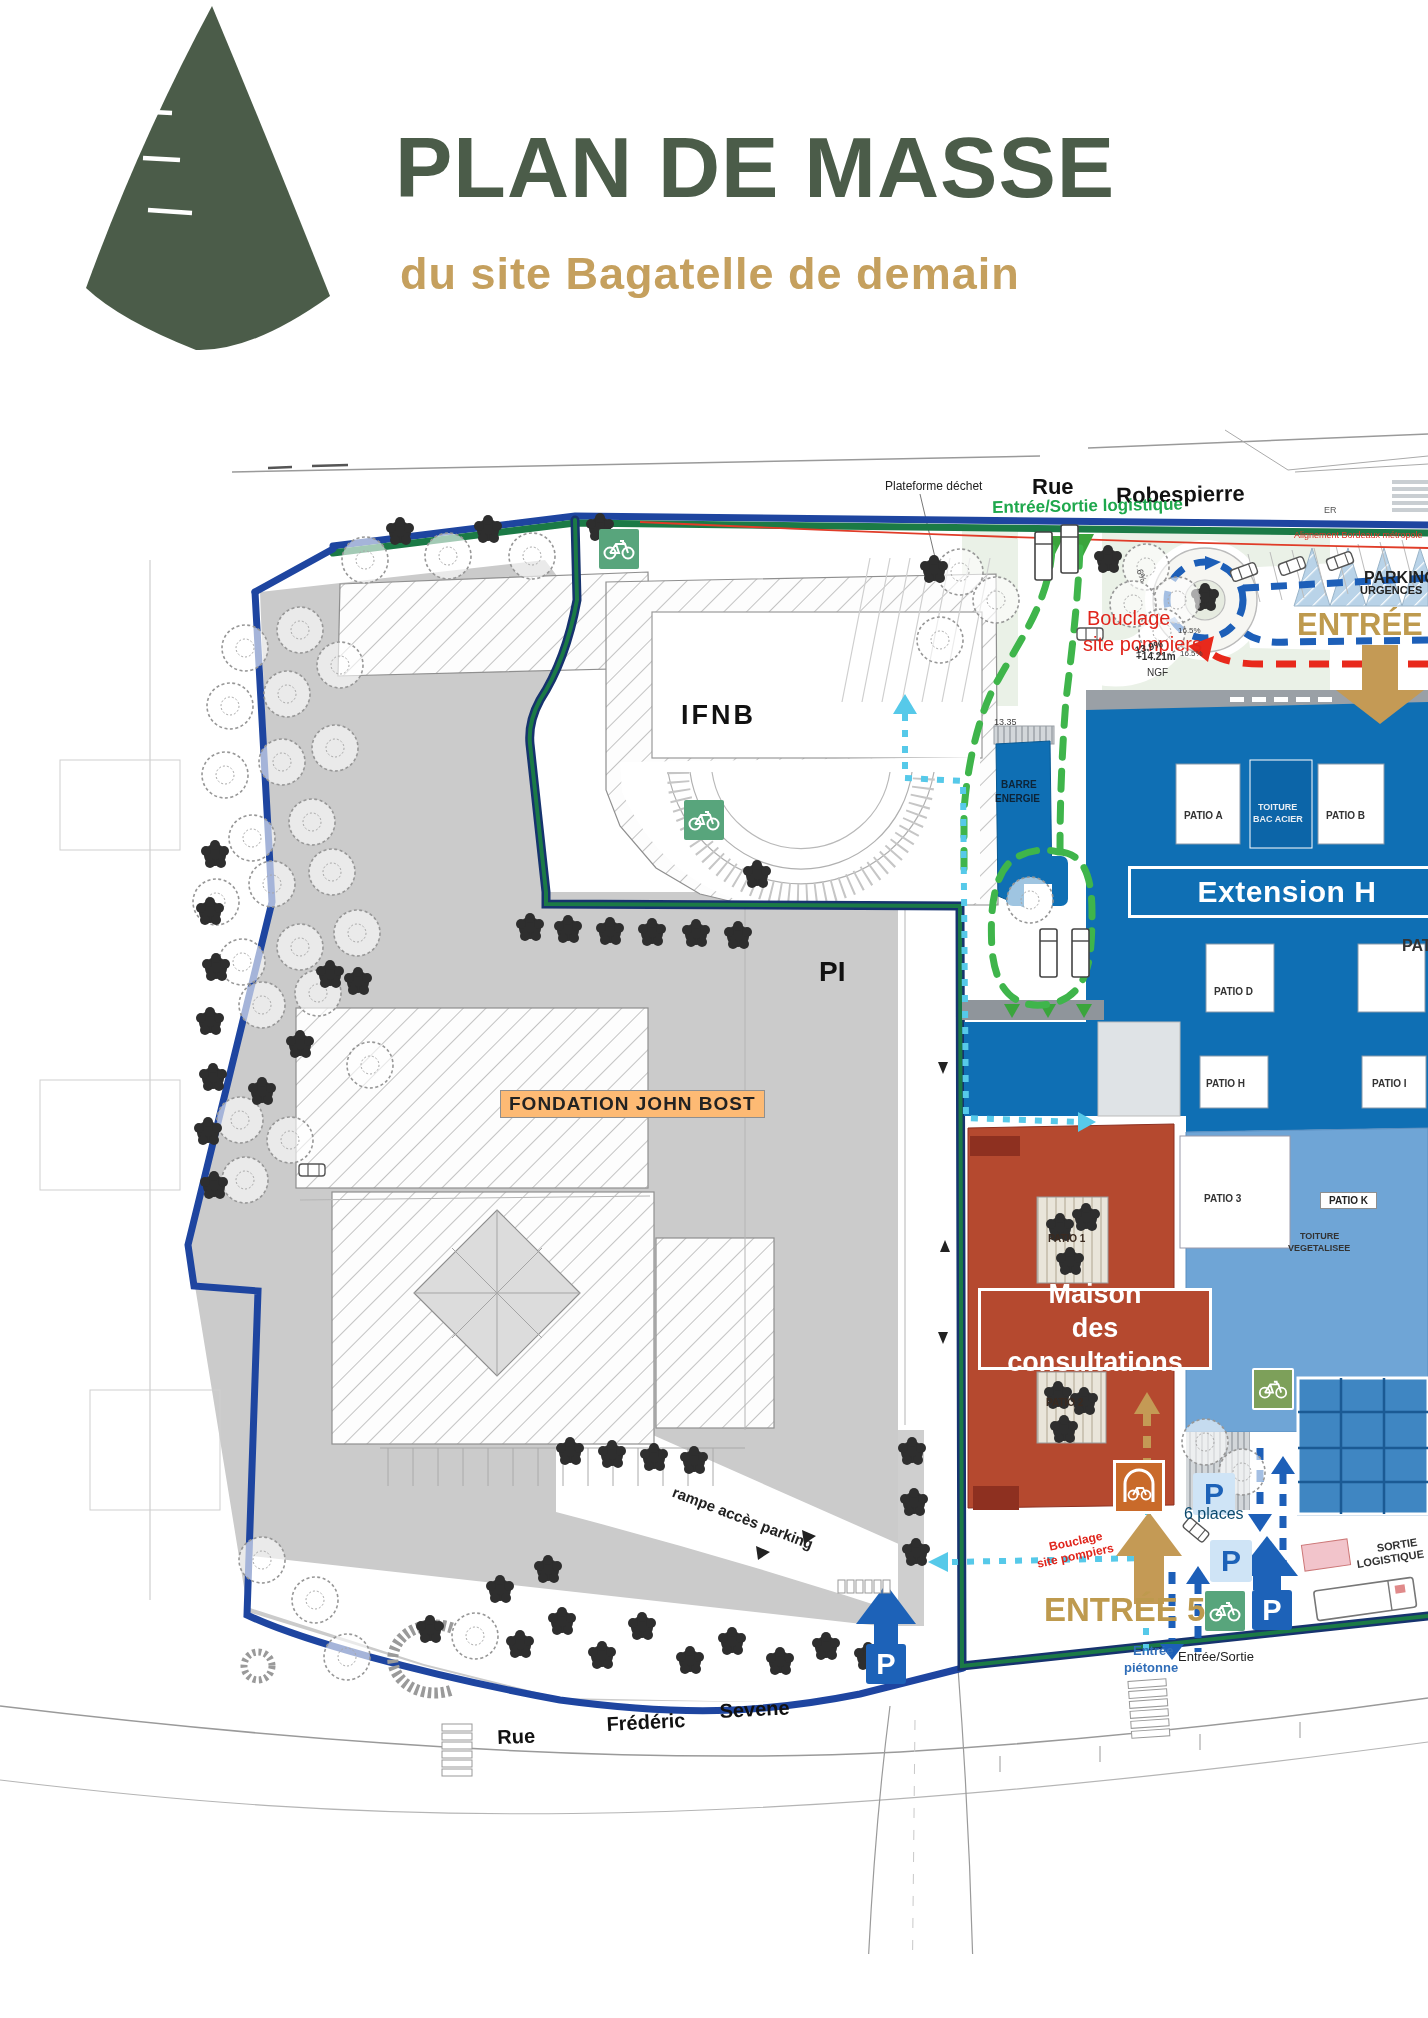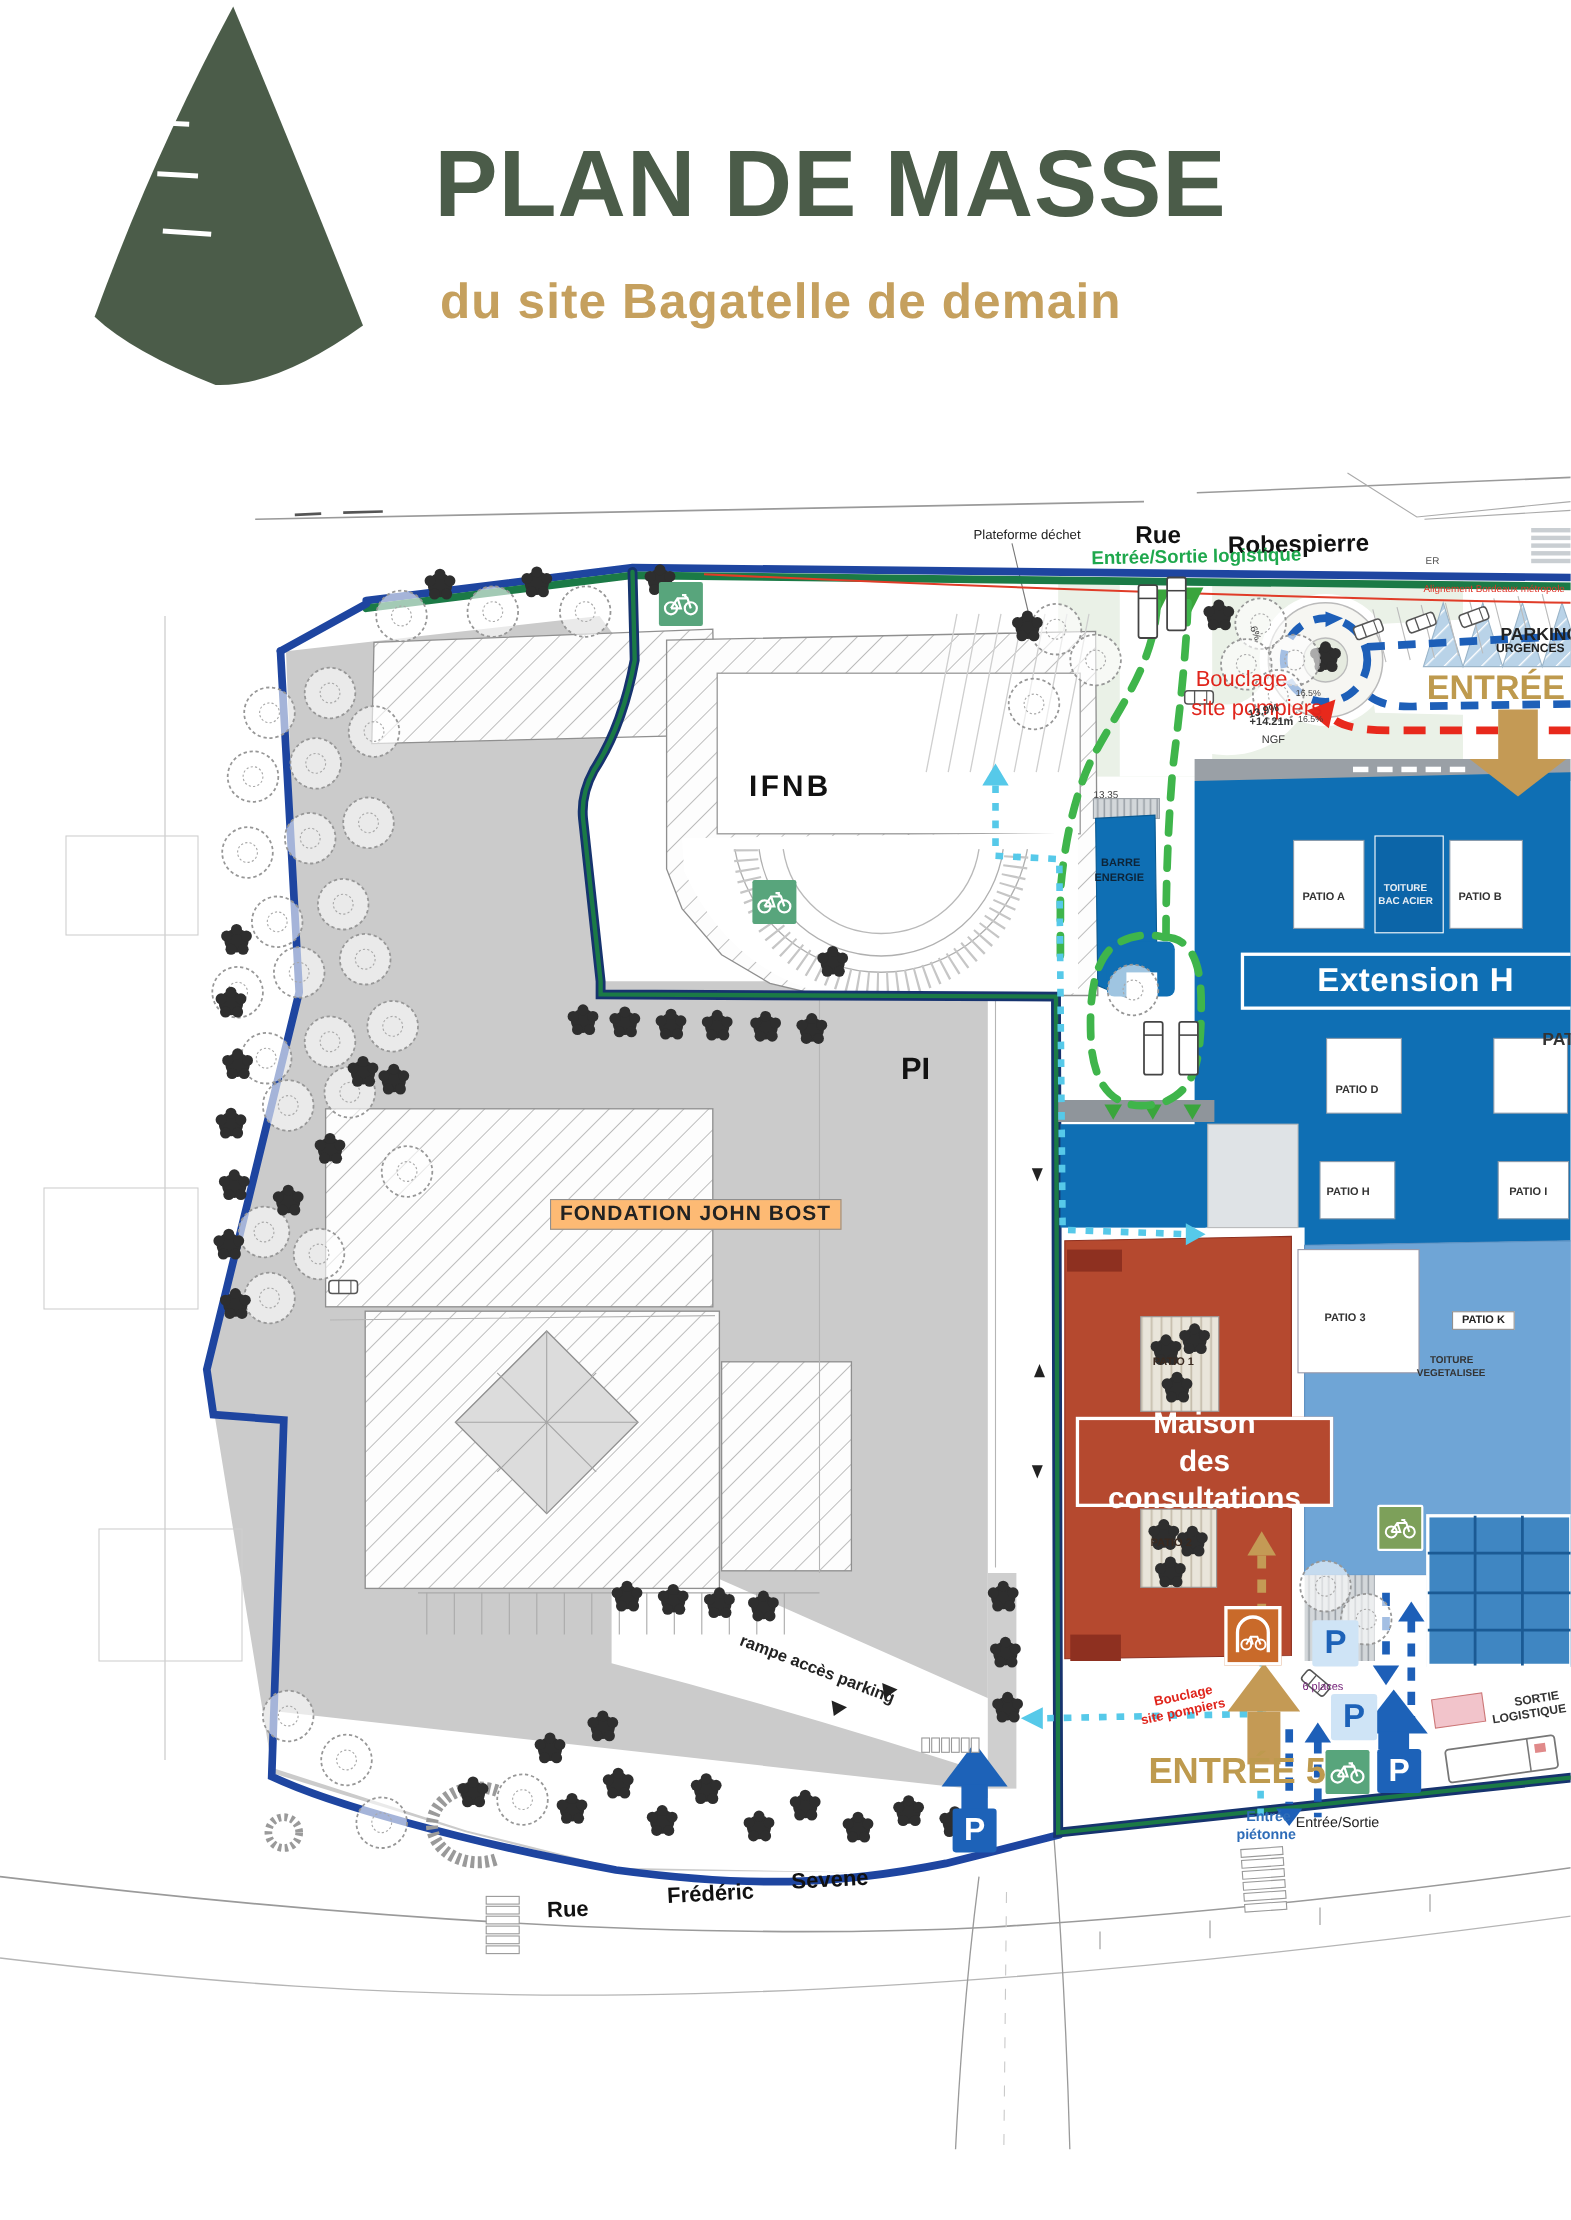--- a/index.html
+++ b/index.html
@@ -518,21 +518,21 @@
           <circle cx="26" cy="27" r="4.5"></circle>
     <path d="M13,27 L17,20 L23,20 L26,27 M17,20 L19,27"></path>
         </g>
   </svg>
 </div>
 
 <div id="label-layer">
       <div class="lbl" style="left: 885px; top: 480px; font-size: 12px; color: rgb(34, 34, 34); font-weight: 400;">Plateforme déchet</div>
       <div class="lbl" style="left: 1032px; top: 475px; font-size: 22px; color: rgb(17, 17, 17); font-weight: 700;">Rue</div>
       <div class="lbl" style="left: 1116px; top: 484px; font-size: 22px; color: rgb(17, 17, 17); font-weight: 700; transform: rotate(-1deg);">Robespierre</div>
-      <div class="lbl" style="left: 1296px; top: 506px; font-size: 9px; color: rgb(85, 85, 85); font-weight: 400;">ER</div>
+      <div class="lbl" style="left: 1324px; top: 506px; font-size: 9px; color: rgb(85, 85, 85); font-weight: 400;">ER</div>
       <div class="lbl" style="left: 992px; top: 499px; font-size: 17px; color: rgb(31, 168, 77); font-weight: 700; transform: rotate(-1deg);">Entrée/Sortie logistique</div>
       <div class="lbl" style="left: 1294px; top: 531px; font-size: 9px; color: rgb(224, 52, 40); font-weight: 400;">Alignement Bordeaux métropole</div>
       <div class="lbl" style="left: 1087px; top: 608px; font-size: 20px; color: rgb(224, 37, 28); font-weight: 400;">Bouclage</div>
       <div class="lbl" style="left: 1083px; top: 634px; font-size: 20px; color: rgb(224, 37, 28); font-weight: 400;">site pompiers</div>
       <div class="lbl" style="left: 1136px; top: 652px; font-size: 10px; color: rgb(51, 51, 51); font-weight: 700;">+14.21m</div>
       <div class="lbl" style="left: 1147px; top: 668px; font-size: 10px; color: rgb(51, 51, 51); font-weight: 400;">NGF</div>
       <div class="lbl" style="left: 1143px; top: 568px; font-size: 9px; color: rgb(68, 68, 68); font-weight: 400; transform: rotate(70deg);">6%</div>
       <div class="lbl" style="left: 1178px; top: 627px; font-size: 8px; color: rgb(68, 68, 68); font-weight: 400;">16.5%</div>
       <div class="lbl" style="left: 1134px; top: 646px; font-size: 10px; color: rgb(51, 51, 51); font-weight: 600; transform: rotate(-14deg);">13.9%</div>
       <div class="lbl" style="left: 1180px; top: 650px; font-size: 8px; color: rgb(68, 68, 68); font-weight: 400;">16.5%</div>
@@ -550,21 +550,21 @@
       <div class="lbl" style="left: 1366px; top: 937px; font-size: 16px; color: rgb(51, 51, 51); font-weight: 600; margin-left: 36px;">PATIO E</div>
       <div class="lbl" style="left: 1206px; top: 1079px; font-size: 10px; color: rgb(51, 51, 51); font-weight: 600;">PATIO H</div>
       <div class="lbl" style="left: 1372px; top: 1079px; font-size: 10px; color: rgb(51, 51, 51); font-weight: 600;">PATIO I</div>
       <div class="lbl" style="left: 819px; top: 957px; font-size: 28px; color: rgb(17, 17, 17); font-weight: 700;">PI</div>
       <div class="lbl" style="left: 994px; top: 718px; font-size: 9px; color: rgb(68, 68, 68); font-weight: 400;">13.35</div>
       <div class="lbl" style="left: 1204px; top: 1194px; font-size: 10px; color: rgb(51, 51, 51); font-weight: 600;">PATIO 3</div>
       <div class="lbl" style="left: 1300px; top: 1232px; font-size: 9px; color: rgb(51, 51, 51); font-weight: 600;">TOITURE</div>
       <div class="lbl" style="left: 1288px; top: 1244px; font-size: 9px; color: rgb(51, 51, 51); font-weight: 600;">VEGETALISEE</div>
       <div class="lbl" style="left: 1048px; top: 1234px; font-size: 10px; color: rgb(58, 42, 32); font-weight: 600;">PATIO 1</div>
       <div class="lbl" style="left: 1046px; top: 1398px; font-size: 10px; color: rgb(58, 42, 32); font-weight: 600;">PATIO 2</div>
-      <div class="lbl" style="left: 1184px; top: 1505px; font-size: 10px; color: #701a75; font-weight: 400; margin-top: 24px;">6 places</div>
+      <div class="lbl" style="left: 1184px; top: 1505px; font-size: 16px; color: #0c4a6e; font-weight: 400;">6 places</div>
       <div class="lbl" style="left: 1048px; top: 1541px; font-size: 12px; color: rgb(224, 37, 28); font-weight: 600; transform: rotate(-12deg);">Bouclage</div>
       <div class="lbl" style="left: 1036px; top: 1558px; font-size: 12px; color: rgb(224, 37, 28); font-weight: 600; transform: rotate(-12deg);">site pompiers</div>
       <div class="lbl" style="left: 1044px; top: 1592px; font-size: 33px; color: rgb(190, 154, 78); font-weight: 800; text-align: right;">ENTRÉE 5</div>
       <div class="lbl" style="left: 1133px; top: 1644px; font-size: 13px; color: rgb(47, 109, 184); font-weight: 600;">Entrée</div>
       <div class="lbl" style="left: 1124px; top: 1661px; font-size: 13px; color: rgb(47, 109, 184); font-weight: 600;">piétonne</div>
       <div class="lbl" style="left: 1178px; top: 1650px; font-size: 13px; color: rgb(34, 34, 34); font-weight: 400;">Entrée/Sortie</div>
       <div class="lbl" style="left: 1376px; top: 1543px; font-size: 11px; color: rgb(51, 51, 51); font-weight: 600; transform: rotate(-9deg);">SORTIE</div>
       <div class="lbl" style="left: 1356px; top: 1559px; font-size: 11px; color: rgb(51, 51, 51); font-weight: 600; transform: rotate(-9deg);">LOGISTIQUE</div>
       <div class="lbl" style="left: 676px; top: 1484px; font-size: 15px; color: rgb(34, 34, 34); font-weight: 600; transform: rotate(21deg);">rampe accès parking</div>
       <div class="lbl" style="left: 497px; top: 1727px; font-size: 20px; color: rgb(17, 17, 17); font-weight: 700; transform: rotate(-2deg);">Rue</div>

